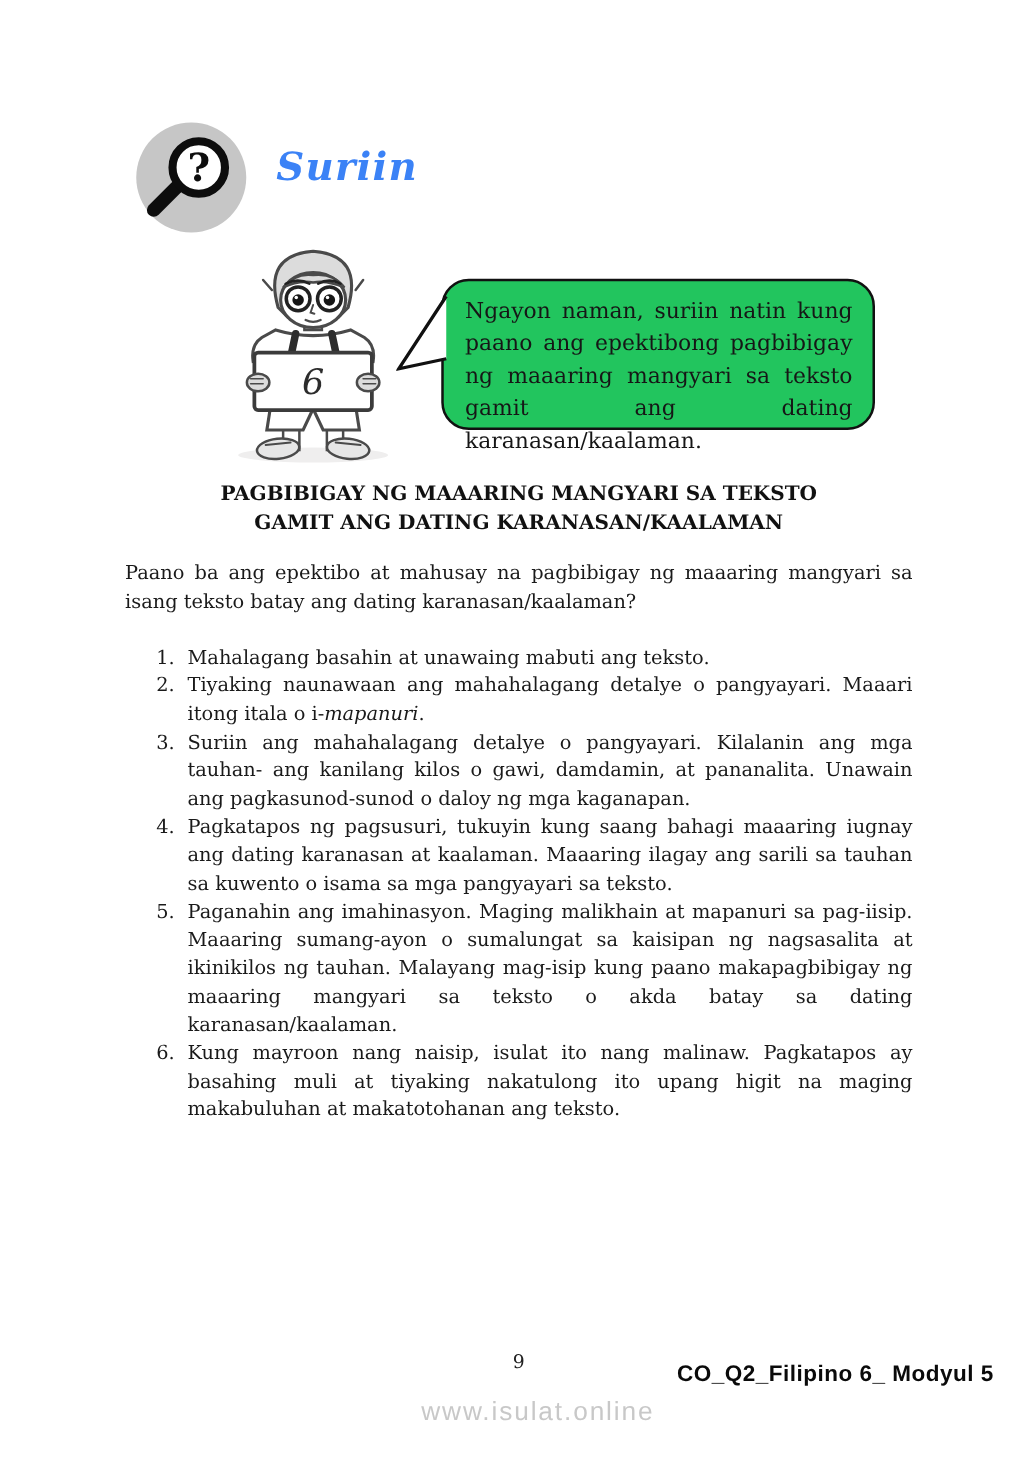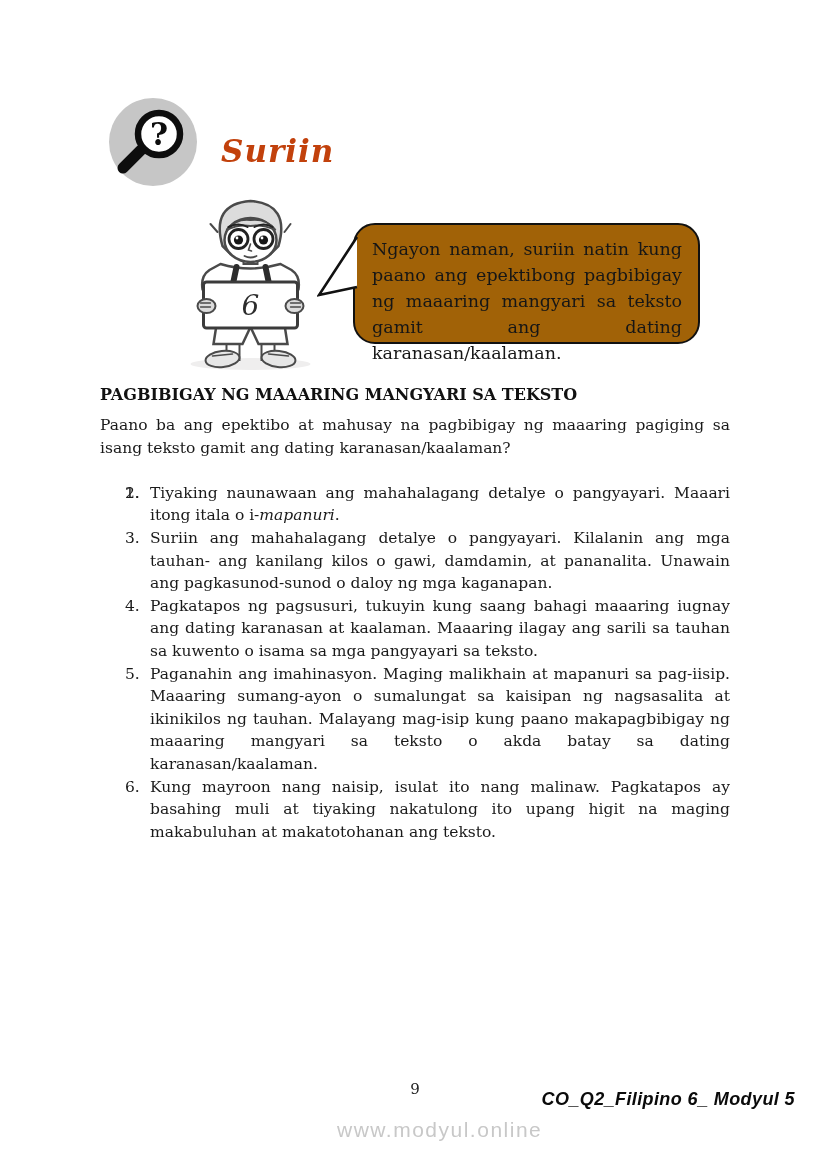--- a/index.html
+++ b/index.html
@@ -11,69 +11,69 @@
     position:relative;
     overflow:hidden;
   }
   .page{position:absolute;inset:0;}
 
   
   .icon-circle{
     position:absolute;left:108px;top:97px;width:90px;height:90px;
   }
   .section-title{
-    position:absolute;left:221px;top:133px;
+    position:absolute;left:221px;top:116px;
     font-size:31px;font-weight:bold;font-style:italic;
-    letter-spacing:1px;color:#c2410c;
+    letter-spacing:1px;color:#3b82f6;
   }
 
   
   .character{
     position:absolute;left:168px;top:196px;width:165px;height:175px;
   }
   .speech-bubble{
     position:absolute;left:353px;top:223px;width:347px;height:121px;
     box-sizing:border-box;
     border:2.5px solid #111;border-radius:22px;
-    background:#a16207;
+    background:#22c55e;
     padding:11px 16px 10px 17px;
     font-size:17.5px;line-height:26px;text-align:justify;
     color:#161616;
   }
   .bubble-tail{
     position:absolute;left:-38px;top:8px;width:42px;height:78px;
   }
 
   
   .main{
     position:absolute;left:100px;top:383px;width:630px;
     font-size:15.5px;line-height:22.6px;color:#1a1a1a;
   }
   .doc-heading{
-    text-align:left;font-weight:bold;font-size:16px;line-height:23px;
-    margin:0 0 8px 0;color:#111;
+    text-align:center;font-weight:bold;font-size:16px;line-height:23px;
+    margin:0 0 18px 0;color:#111;
   }
   .main p{margin:0 0 22.6px 0;text-align:justify;}
   .steps{margin:0;padding:0;list-style:none;}
   .steps li{
     position:relative;margin:0;padding:0 0 0 50px;
     text-align:justify;
   }
   .step-num{position:absolute;left:25px;top:0;}
   .it{font-style:italic;}
 
   
   .page-number{
     position:absolute;left:100px;top:1080px;width:630px;
     text-align:center;font-size:15px;color:#222;
   }
   .module-code{
     position:absolute;right:31px;top:1089px;
     font-family:"Liberation Sans","DejaVu Sans",sans-serif;
-    font-weight:bold;font-size:18px;letter-spacing:0.4px;color:#0a0a0a;font-style:italic;
+    font-weight:bold;font-size:18px;letter-spacing:0.4px;color:#0a0a0a;
   }
   .watermark{
     position:absolute;left:337px;top:1118px;
     font-family:"Liberation Sans","DejaVu Sans",sans-serif;
     font-size:21px;letter-spacing:1.5px;color:#c8c8c8;
   }
   svg{display:block;}
 </style>
 </head>
 <body>
@@ -140,27 +140,29 @@
   <div class="speech-bubble">
     <svg class="bubble-tail" viewBox="0 0 42 78" width="42" height="78">
       <path d="M40,4 L2,62 L40,54" fill="#ffffff" stroke="#111" stroke-width="2.6"></path>
     </svg>
     <span>Ngayon naman, suriin natin kung paano ang epektibong pagbibigay ng maaaring mangyari sa teksto gamit ang dating karanasan/kaalaman.</span>
   </div>
 
   <div class="main">
     <div class="doc-heading">
       <div>PAGBIBIGAY NG MAAARING MANGYARI SA TEKSTO</div>
+      <div>GAMIT ANG DATING KARANASAN/KAALAMAN</div>
     </div>
 
-    <p>Paano ba ang epektibo at mahusay na pagbibigay ng maaaring pagiging sa isang teksto gamit ang dating karanasan/kaalaman?</p>
+    <p>Paano ba ang epektibo at mahusay na pagbibigay ng maaaring mangyari sa isang teksto batay ang dating karanasan/kaalaman?</p>
 
     <ol class="steps">
       <li>
         <span class="step-num">1.</span>
+        <span>Mahalagang basahin at unawaing mabuti ang teksto.</span>
       </li>
       <li>
         <span class="step-num">2.</span>
         <span><span>Tiyaking naunawaan ang mahahalagang detalye o pangyayari. Maaari itong itala o i-</span><span class="it">mapanuri</span><span>.</span></span>
       </li>
       <li>
         <span class="step-num">3.</span>
         <span>Suriin ang mahahalagang detalye o pangyayari. Kilalanin ang mga tauhan- ang kanilang kilos o gawi, damdamin, at pananalita. Unawain ang pagkasunod-sunod o daloy ng mga kaganapan.</span>
       </li>
       <li>
@@ -173,15 +175,15 @@
       </li>
       <li>
         <span class="step-num">6.</span>
         <span>Kung mayroon nang naisip, isulat ito nang malinaw. Pagkatapos ay basahing muli at tiyaking nakatulong ito upang higit na maging makabuluhan at makatotohanan ang teksto.</span>
       </li>
     </ol>
   </div>
 
   <div class="page-number">9</div>
   <div class="module-code">CO_Q2_Filipino 6_ Modyul 5</div>
-  <div class="watermark">www.modyul.online</div>
+  <div class="watermark">www.isulat.online</div>
 
 </div>
 
 </body></html>

